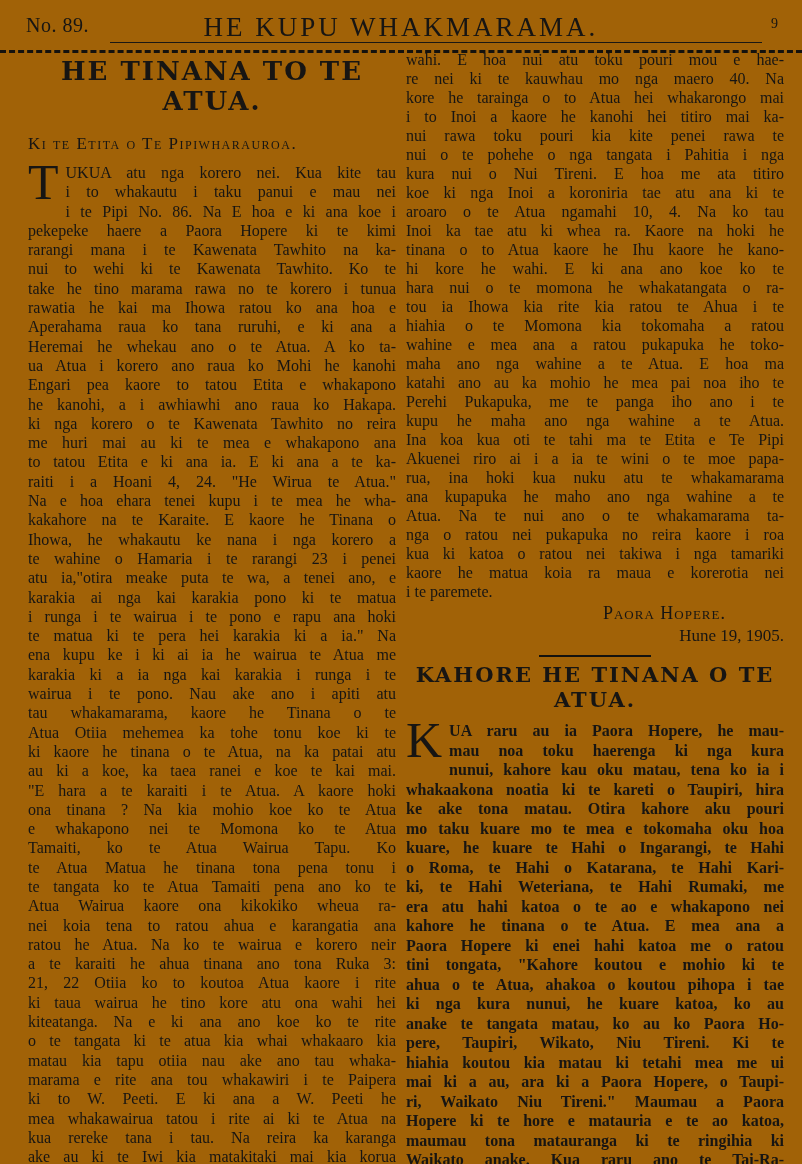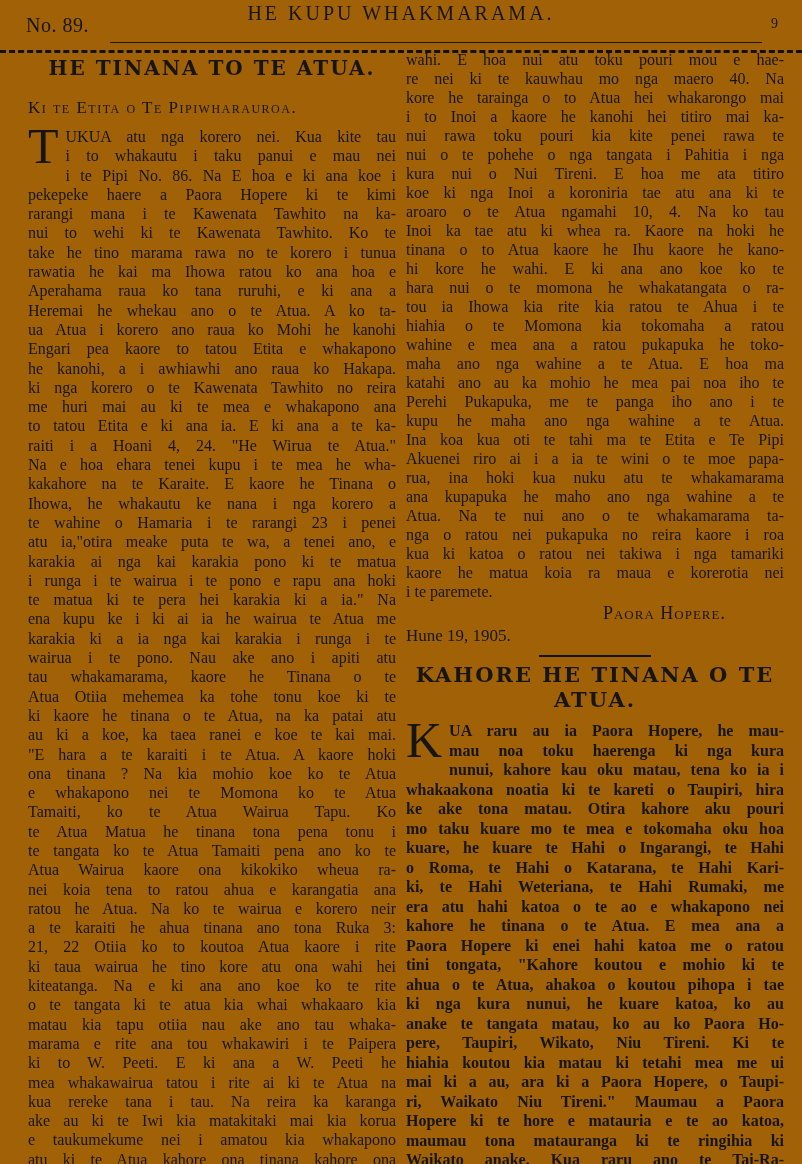--- a/index.html
+++ b/index.html
@@ -4,44 +4,44 @@
 <style>
   html,body{margin:0;padding:0;background:#d8d6d0;}
   .page{
     position:relative;width:802px;height:1164px;margin:0 auto;
     background:#a16207;color:#171513;
     font-family:"Liberation Serif","DejaVu Serif",serif;
     overflow:hidden;
   }
   
   .issue{position:absolute;left:26px;top:14px;font-size:20px;letter-spacing:.5px;}
-  .masthead{position:absolute;left:0;right:0;top:2px;margin:0;text-align:center;
-    font-size:20px;font-weight:400;letter-spacing:3px;}
+  .masthead{position:absolute;left:0;right:0;top:12px;margin:0;text-align:center;
+    font-size:27px;font-weight:400;letter-spacing:3px;}
   .pageno{position:absolute;right:24px;top:16px;font-size:14px;}
   .rule1{position:absolute;left:110px;right:40px;top:42px;border-top:1.5px solid #1a1813;}
   .rule2{position:absolute;left:0;right:0;top:50px;border-top:3px dashed #14120e;}
   
   .col{position:absolute;top:56px;}
   .col-left{left:28px;width:368px;}
   .col-right{left:406px;top:50px;width:378px;}
-  .art-heading{margin:0;text-align:center;font-weight:700;font-size:20px;
+  .art-heading{margin:0;text-align:center;font-weight:700;font-size:26px;
     letter-spacing:2px;font-family:"DejaVu Serif","Liberation Serif",serif;}
   .art-subheading{margin-top:18px;text-align:left;font-variant:small-caps;
     font-size:17px;letter-spacing:1.5px;}
   .body{margin-top:9px;}
   .tl{font-size:16px;line-height:19.3px;text-align:justify;text-align-last:justify;}
   .col-right .tl{line-height:19px;}
   .col-right .body2 .tl{line-height:19.5px;font-weight:bold;}
   .tl.short{text-align:right;text-align-last:left;}
   .dropcap{float:left;font-size:50px;line-height:36px;height:38px;
     padding:1px 7px 0 0;}
   .body2 .dropcap{height:39px;}
   .signature{margin-top:2px;text-align:right;padding-right:58px;
     font-variant:small-caps;letter-spacing:1px;font-size:18px;line-height:20px;}
-  .dateline{font-size:17px;line-height:20px;margin-top:3px;}
+  .dateline{font-size:17px;line-height:20px;margin-top:3px;text-align:right;}
   .sep-rule{width:112px;margin:9px auto 5px;border-top:2.5px solid #14120e;}
   .h2b{font-size:21px;}
 </style>
 </head>
 <body>
 
 <div class="page">
 
   <span class="issue">No. 89.</span>
   <h1 class="masthead">HE KUPU WHAKMARAMA.</h1>

